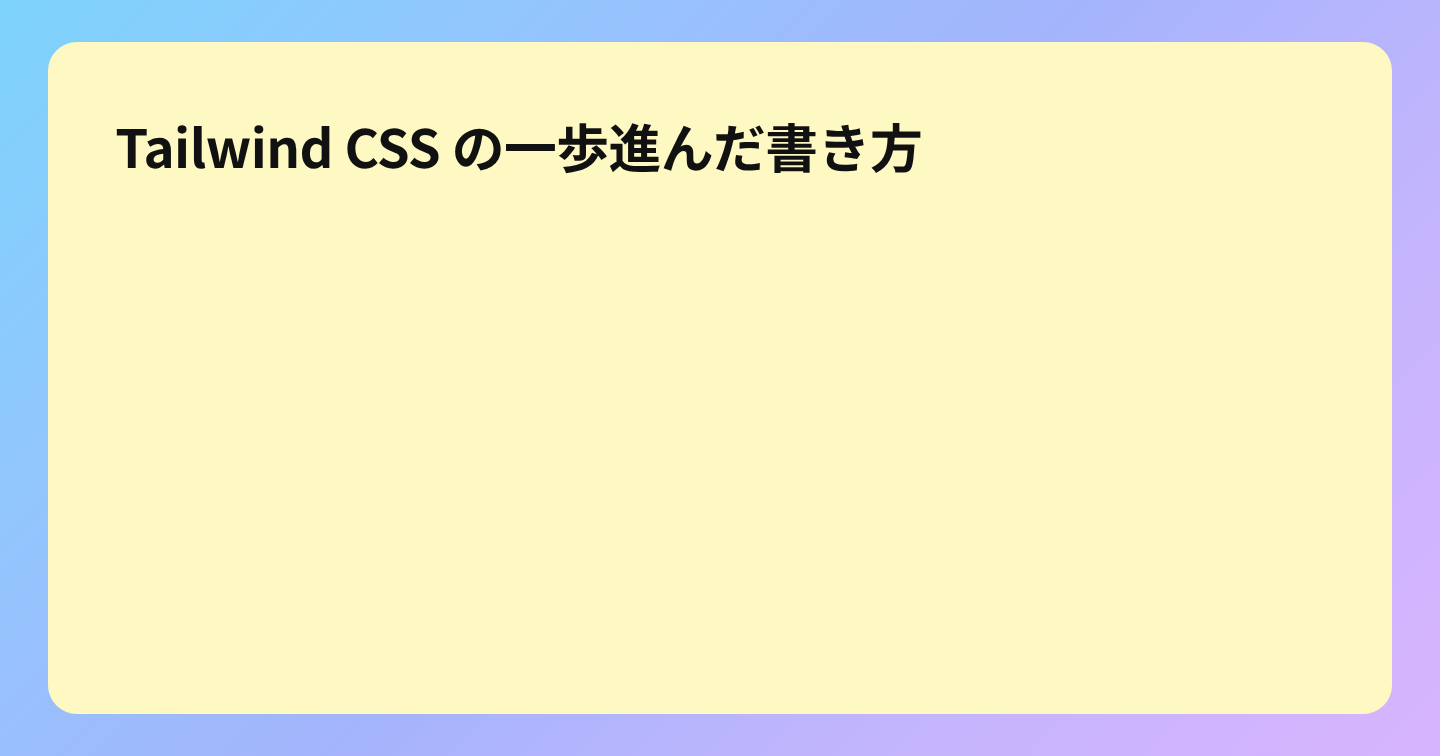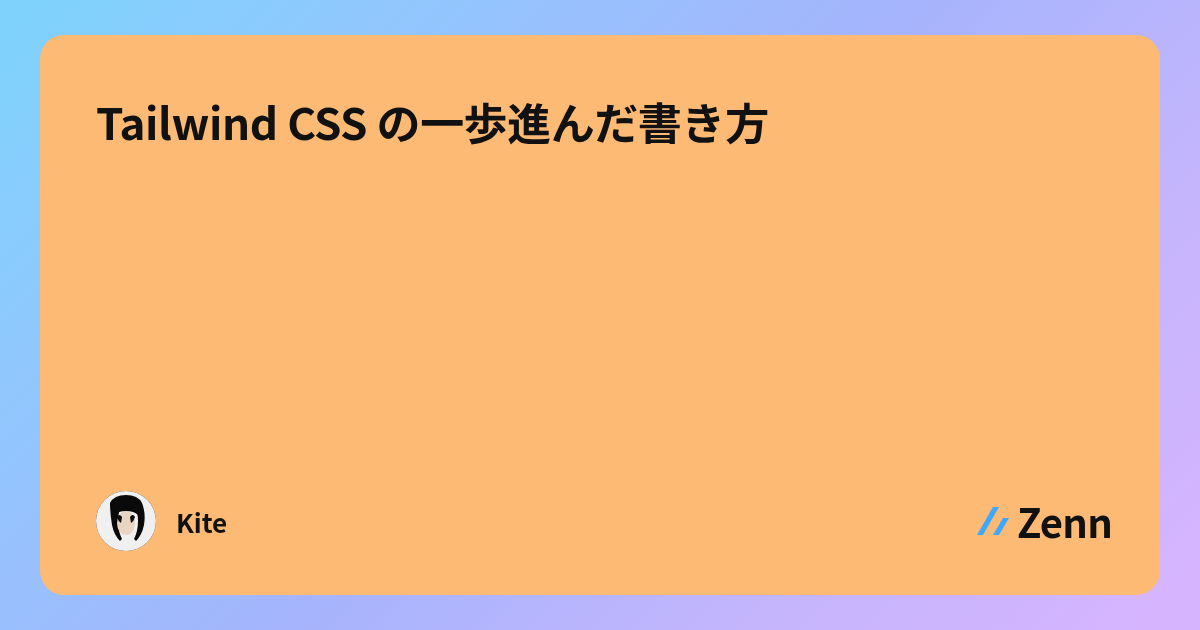--- a/index.html
+++ b/index.html
@@ -14,23 +14,23 @@
       background: linear-gradient(135deg, #7dd3fc 0%, #93c5fd 25%, #a5b4fc 50%, #c4b5fd 75%, #d8b4fe 100%);
       display: flex;
       align-items: center;
       justify-content: center;
       font-family: -apple-system, BlinkMacSystemFont, "Segoe UI", "Hiragino Sans", "Hiragino Kaku Gothic ProN", "Noto Sans JP", sans-serif;
     }
     
     .card {
       width: 1120px;
       height: 560px;
-      background: #fdba74;
+      background: #fef9c3;
       border-radius: 24px;
-      padding: 56px 48px 44px 56px;
+      padding: 56px 28px 44px 56px;
       display: flex;
       flex-direction: column;
       justify-content: space-between;
     }
     
     .title {
       font-size: 44px;
       font-weight: 700;
       color: #111111;
       line-height: 1.4;
@@ -86,36 +86,13 @@
       color: #111111;
       letter-spacing: -0.02em;
     }
   </style>
 </head>
 <body>
 
 <div class="card">
   <h1 class="title">Tailwind CSS の一歩進んだ書き方</h1>
 
-  <div class="footer">
-    <div class="author">
-      <div class="avatar">
-        <svg viewBox="0 0 60 60" xmlns="http://www.w3.org/2000/svg">
-          <rect width="60" height="60" fill="#f0f0f0"></rect>
-          <path d="M 14 12 Q 18 4 30 4 Q 42 4 46 12 Q 50 22 48 34 Q 46 44 40 50 L 38 48 Q 42 40 42 30 Q 42 18 36 14 Q 32 12 28 14 Q 22 18 22 30 Q 22 40 26 48 L 24 50 Q 18 44 16 34 Q 14 22 14 12 Z" fill="#0a0a0a"></path>
-          <ellipse cx="30" cy="32" rx="9" ry="12" fill="#e8d5c4"></ellipse>
-          <path d="M 18 10 Q 24 6 30 6 Q 36 6 42 10 Q 44 16 42 24 Q 38 20 30 20 Q 22 20 18 24 Q 16 16 18 10 Z" fill="#0a0a0a"></path>
-          <path d="M 21 26 Q 23 22 26 26 L 25 32 Q 22 30 21 26 Z" fill="#0a0a0a"></path>
-          <path d="M 39 26 Q 37 22 34 26 L 35 32 Q 38 30 39 26 Z" fill="#0a0a0a"></path>
-        </svg>
-      </div>
-      <span class="author-name">Kite</span>
-    </div>
-
-    <div class="logo">
-      <svg class="logo-icon" viewBox="0 0 36 36" xmlns="http://www.w3.org/2000/svg">
-        <path d="M 2 32 L 18 4 L 24 4 L 8 32 Z" fill="#3ea8ff"></path>
-        <path d="M 18 32 L 28 15 L 34 15 L 24 32 Z" fill="#3ea8ff"></path>
-      </svg>
-      <span class="logo-text">Zenn</span>
-    </div>
-  </div>
 </div>
 
 </body></html>

